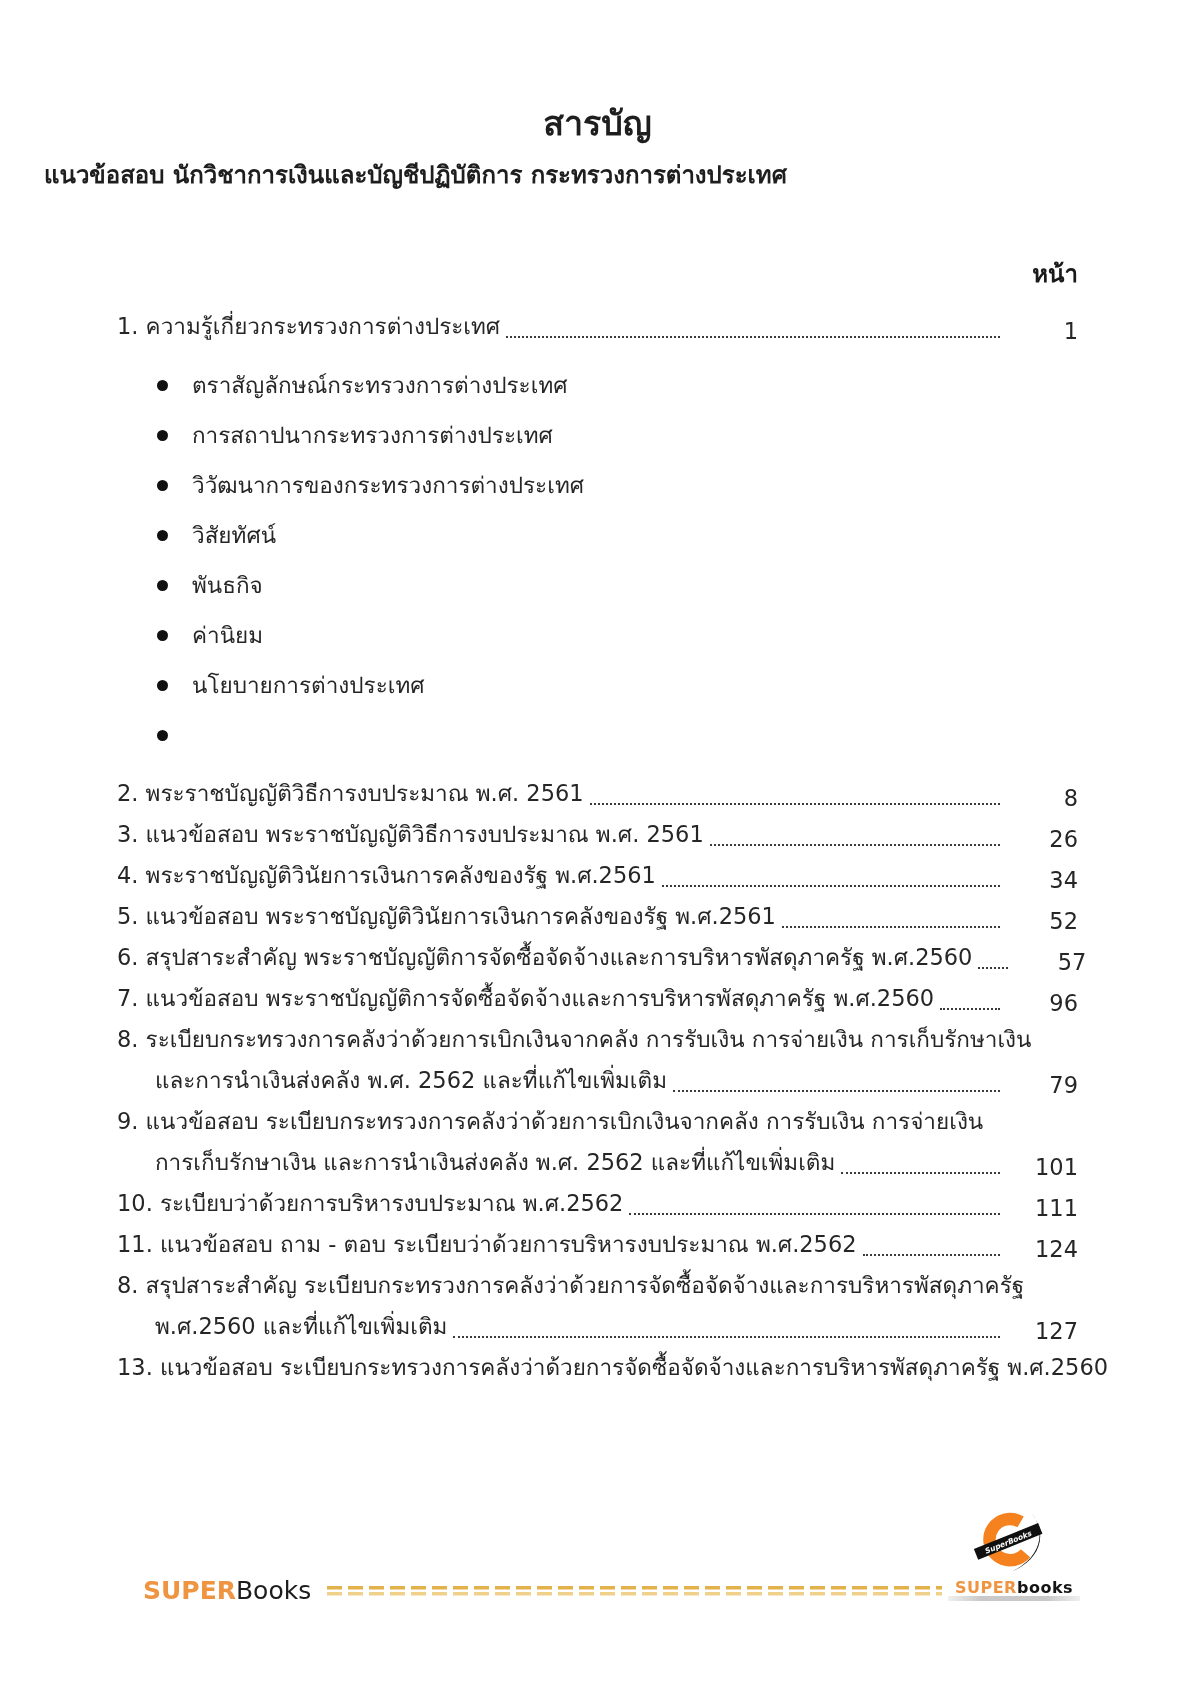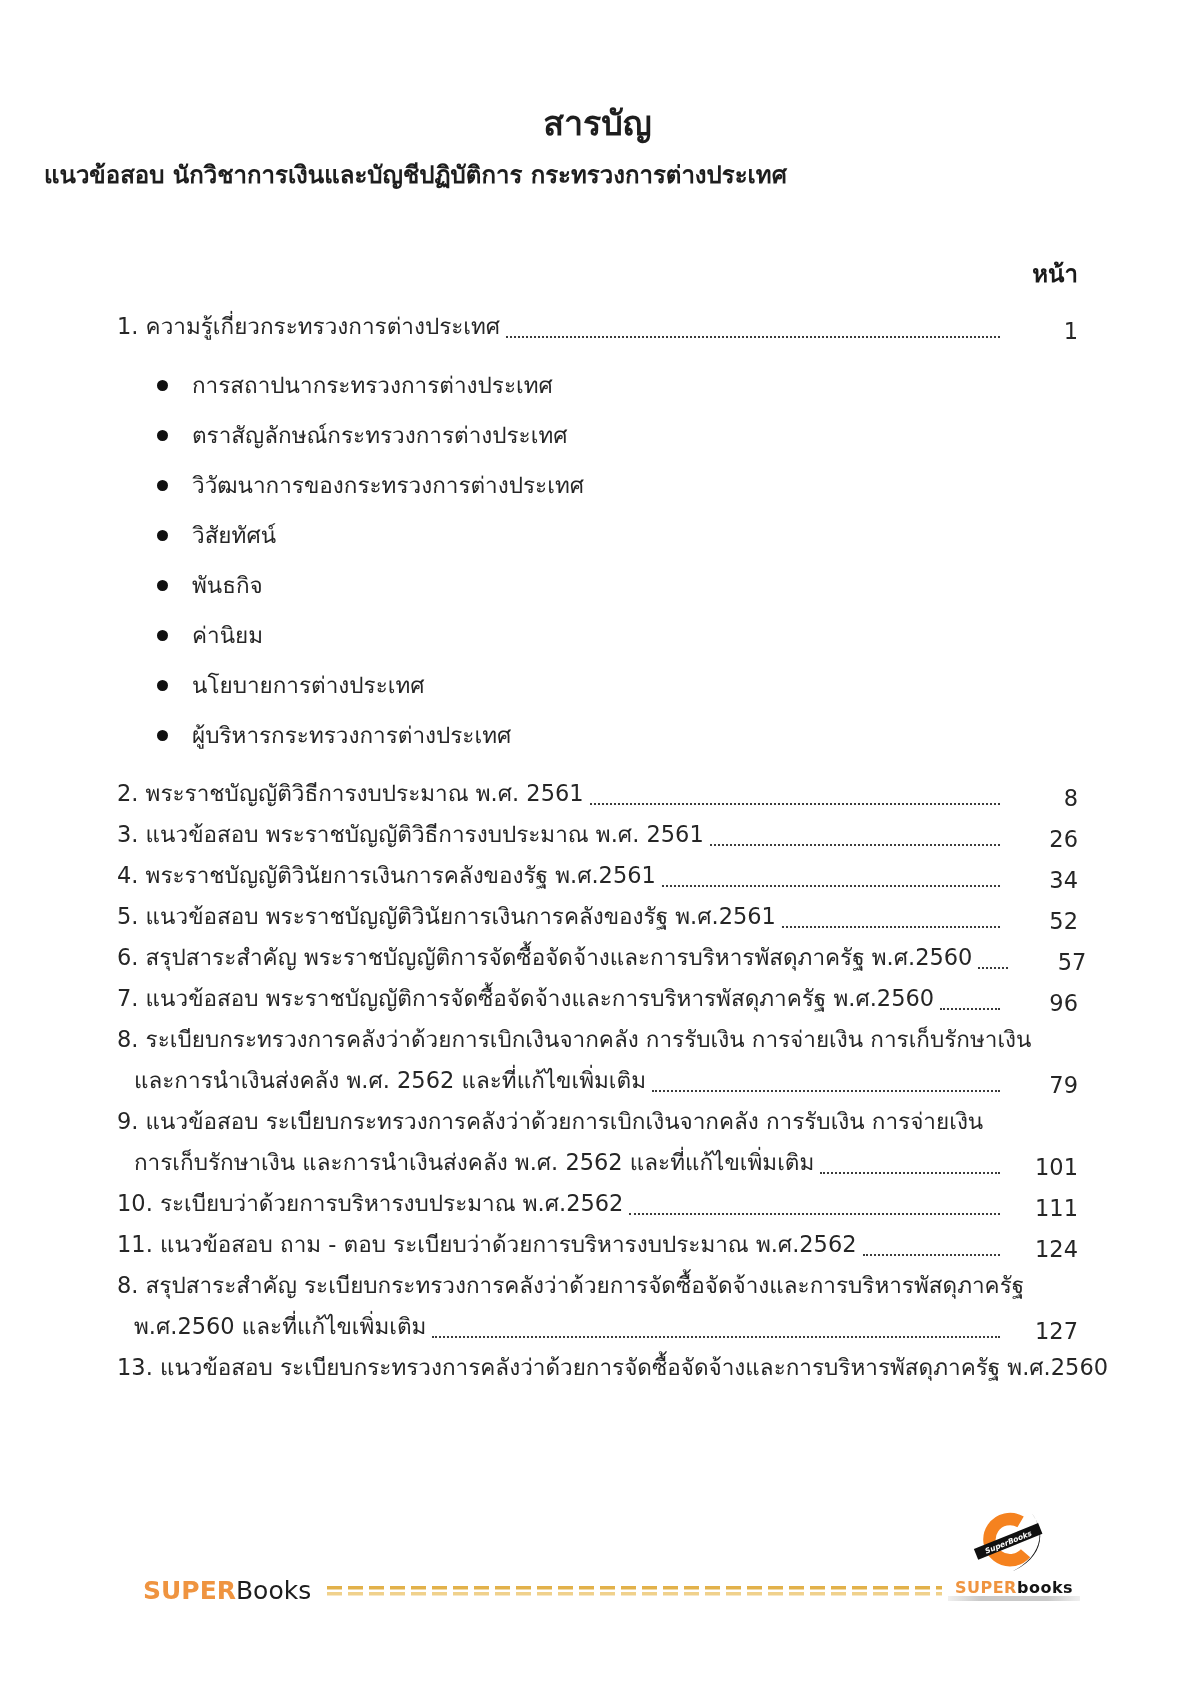--- a/index.html
+++ b/index.html
@@ -15,21 +15,21 @@
     position:absolute;top:155px;left:44px;width:1075px;text-align:left;
     font-size:24px;font-weight:700;color:#1e1e1e;white-space:nowrap;
   }
   .page-col-label{
     position:absolute;top:254px;left:117px;width:961px;text-align:right;
     font-size:24px;font-weight:700;color:#1a1a1a;
   }
   .toc{position:absolute;top:303px;left:117px;width:961px;}
   .toc-row{display:flex;align-items:flex-end;height:41px;font-size:22.5px;color:#262626;}
   .toc-text{white-space:nowrap;}
-  .toc-row.cont .toc-text{margin-left:17px;}
+  .toc-row.cont .toc-text{margin-left:38px;}
   .leader{flex:1;margin:0 14px 6px 6px;border-bottom:2.5px dotted #3b3b3b;min-width:30px;}
   .pagenum{width:64px;text-align:right;flex:none;}
   .bullets{padding:16px 0 10px 0;}
   .bullet-row{display:flex;align-items:center;height:50px;font-size:22.5px;color:#262626;}
   .bdot{width:11px;height:11px;border-radius:50%;background:#101010;margin:0 24px 0 40px;flex:none;}
 
   .footer-line{
     position:absolute;left:143px;right:248px;top:1577px;height:26px;
     display:flex;align-items:center;
   }
@@ -63,25 +63,25 @@
 
   <div class="toc">
       <div class="toc-row">
         <span class="toc-text">1. ความรู้เกี่ยวกระทรวงการต่างประเทศ</span>
         <span class="leader"></span>
         <span class="pagenum">1</span>
       </div>
       <div class="bullets">
         <div class="bullet-row">
           <span class="bdot"></span>
-          <span class="btext">การสถาปนากระทรวงการต่างประเทศ</span>
+          <span class="btext">ตราสัญลักษณ์กระทรวงการต่างประเทศ</span>
         </div>
         <div class="bullet-row">
           <span class="bdot"></span>
-          <span class="btext">ตราสัญลักษณ์กระทรวงการต่างประเทศ</span>
+          <span class="btext">การสถาปนากระทรวงการต่างประเทศ</span>
         </div>
         <div class="bullet-row">
           <span class="bdot"></span>
           <span class="btext">วิวัฒนาการของกระทรวงการต่างประเทศ</span>
         </div>
         <div class="bullet-row">
           <span class="bdot"></span>
           <span class="btext">วิสัยทัศน์</span>
         </div>
         <div class="bullet-row">
@@ -91,21 +91,20 @@
         <div class="bullet-row">
           <span class="bdot"></span>
           <span class="btext">ค่านิยม</span>
         </div>
         <div class="bullet-row">
           <span class="bdot"></span>
           <span class="btext">นโยบายการต่างประเทศ</span>
         </div>
         <div class="bullet-row">
           <span class="bdot"></span>
-          <span class="btext">ผู้บริหารกระทรวงการต่างประเทศ</span>
         </div>
       </div>
       <div class="toc-row">
         <span class="toc-text">2. พระราชบัญญัติวิธีการงบประมาณ พ.ศ. 2561</span>
         <span class="leader"></span>
         <span class="pagenum">8</span>
       </div>
       <div class="toc-row">
         <span class="toc-text">3. แนวข้อสอบ พระราชบัญญัติวิธีการงบประมาณ พ.ศ. 2561</span>
         <span class="leader"></span>

